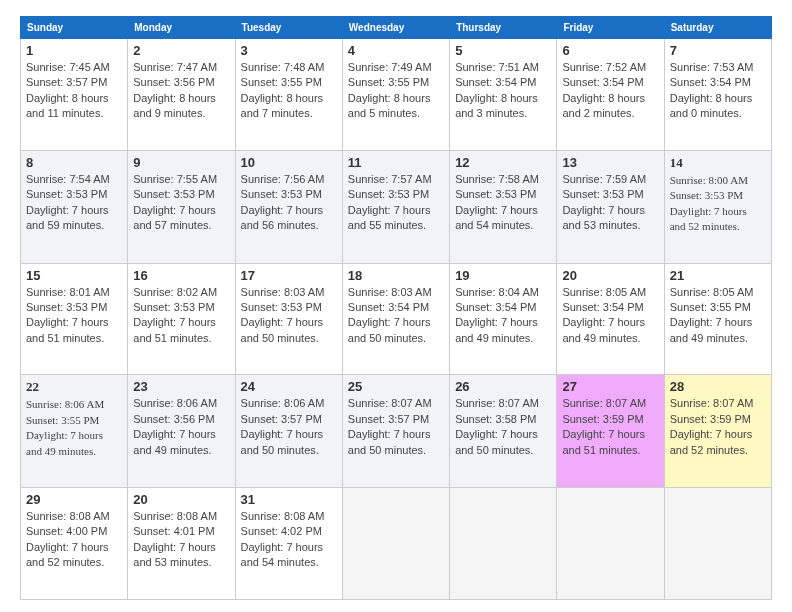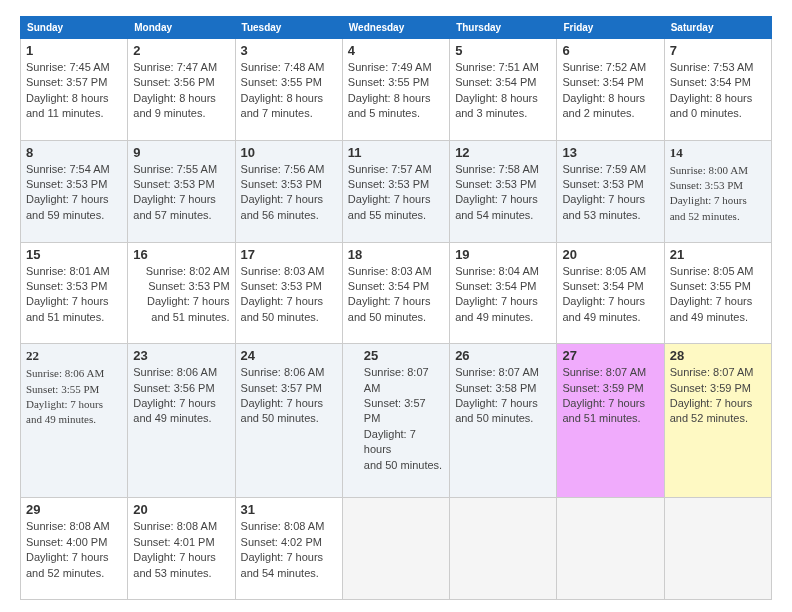--- a/index.html
+++ b/index.html
@@ -214,21 +214,21 @@
         <tr>
           <td>
             <span class="day-num">15</span>
             <div class="cell-text" style="white-space: pre-line;">Sunrise: 8:01 AM
 Sunset: 3:53 PM
 Daylight: 7 hours
 and 51 minutes.</div>
           </td>
           <td>
             <span class="day-num">16</span>
-            <div class="cell-text" style="white-space: pre-line; text-align: right;">Sunrise: 8:02 AM
+            <div class="cell-text" style="white-space: pre-line;">Sunrise: 8:02 AM
 Sunset: 3:53 PM
 Daylight: 7 hours
 and 51 minutes.</div>
           </td>
           <td>
             <span class="day-num">17</span>
             <div class="cell-text" style="white-space: pre-line;">Sunrise: 8:03 AM
 Sunset: 3:53 PM
 Daylight: 7 hours
 and 50 minutes.</div>
@@ -277,21 +277,21 @@
 Daylight: 7 hours
 and 49 minutes.</div>
           </td>
           <td style="background: rgb(240, 244, 248);">
             <span class="day-num">24</span>
             <div class="cell-text" style="white-space: pre-line;">Sunrise: 8:06 AM
 Sunset: 3:57 PM
 Daylight: 7 hours
 and 50 minutes.</div>
           </td>
-          <td style="background: rgb(240, 244, 248); padding-left: 21px;">
+          <td style="background: rgb(240, 244, 248);">
             <span class="day-num">25</span>
             <div class="cell-text" style="white-space: pre-line;">Sunrise: 8:07 AM
 Sunset: 3:57 PM
 Daylight: 7 hours
 and 50 minutes.</div>
           </td>
           <td style="background: rgb(240, 244, 248);">
             <span class="day-num">26</span>
             <div class="cell-text" style="white-space: pre-line;">Sunrise: 8:07 AM
 Sunset: 3:58 PM

